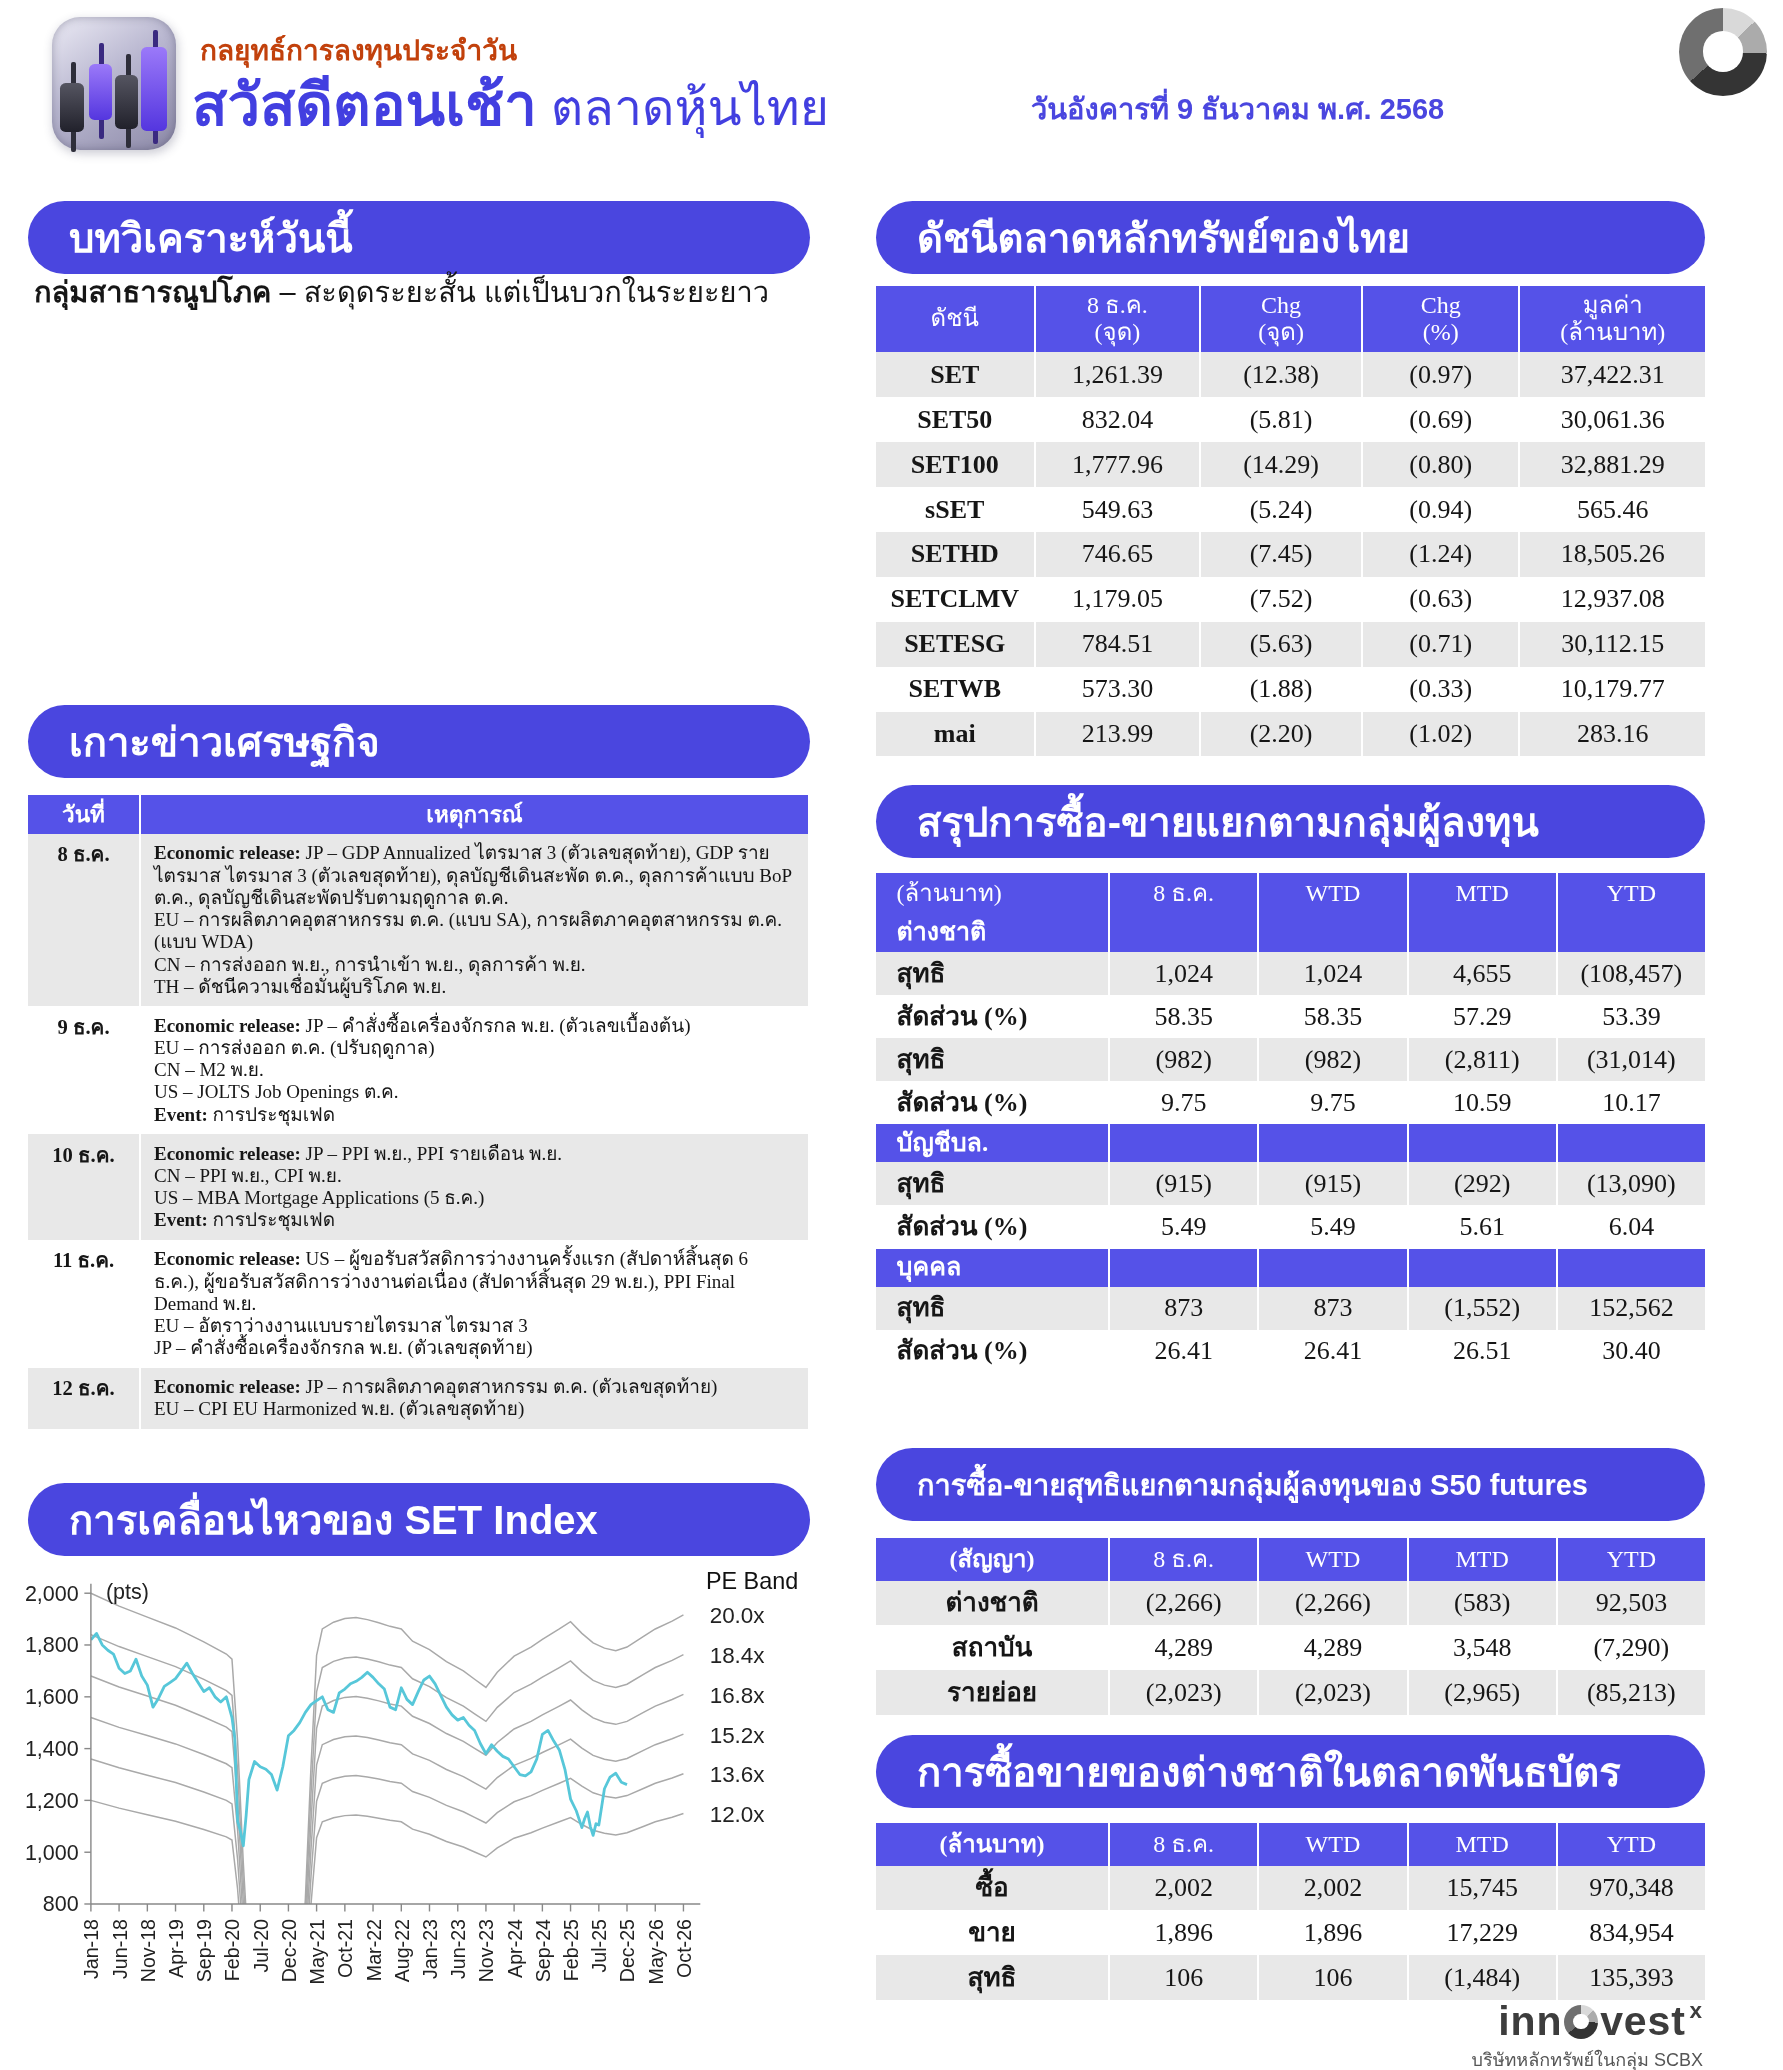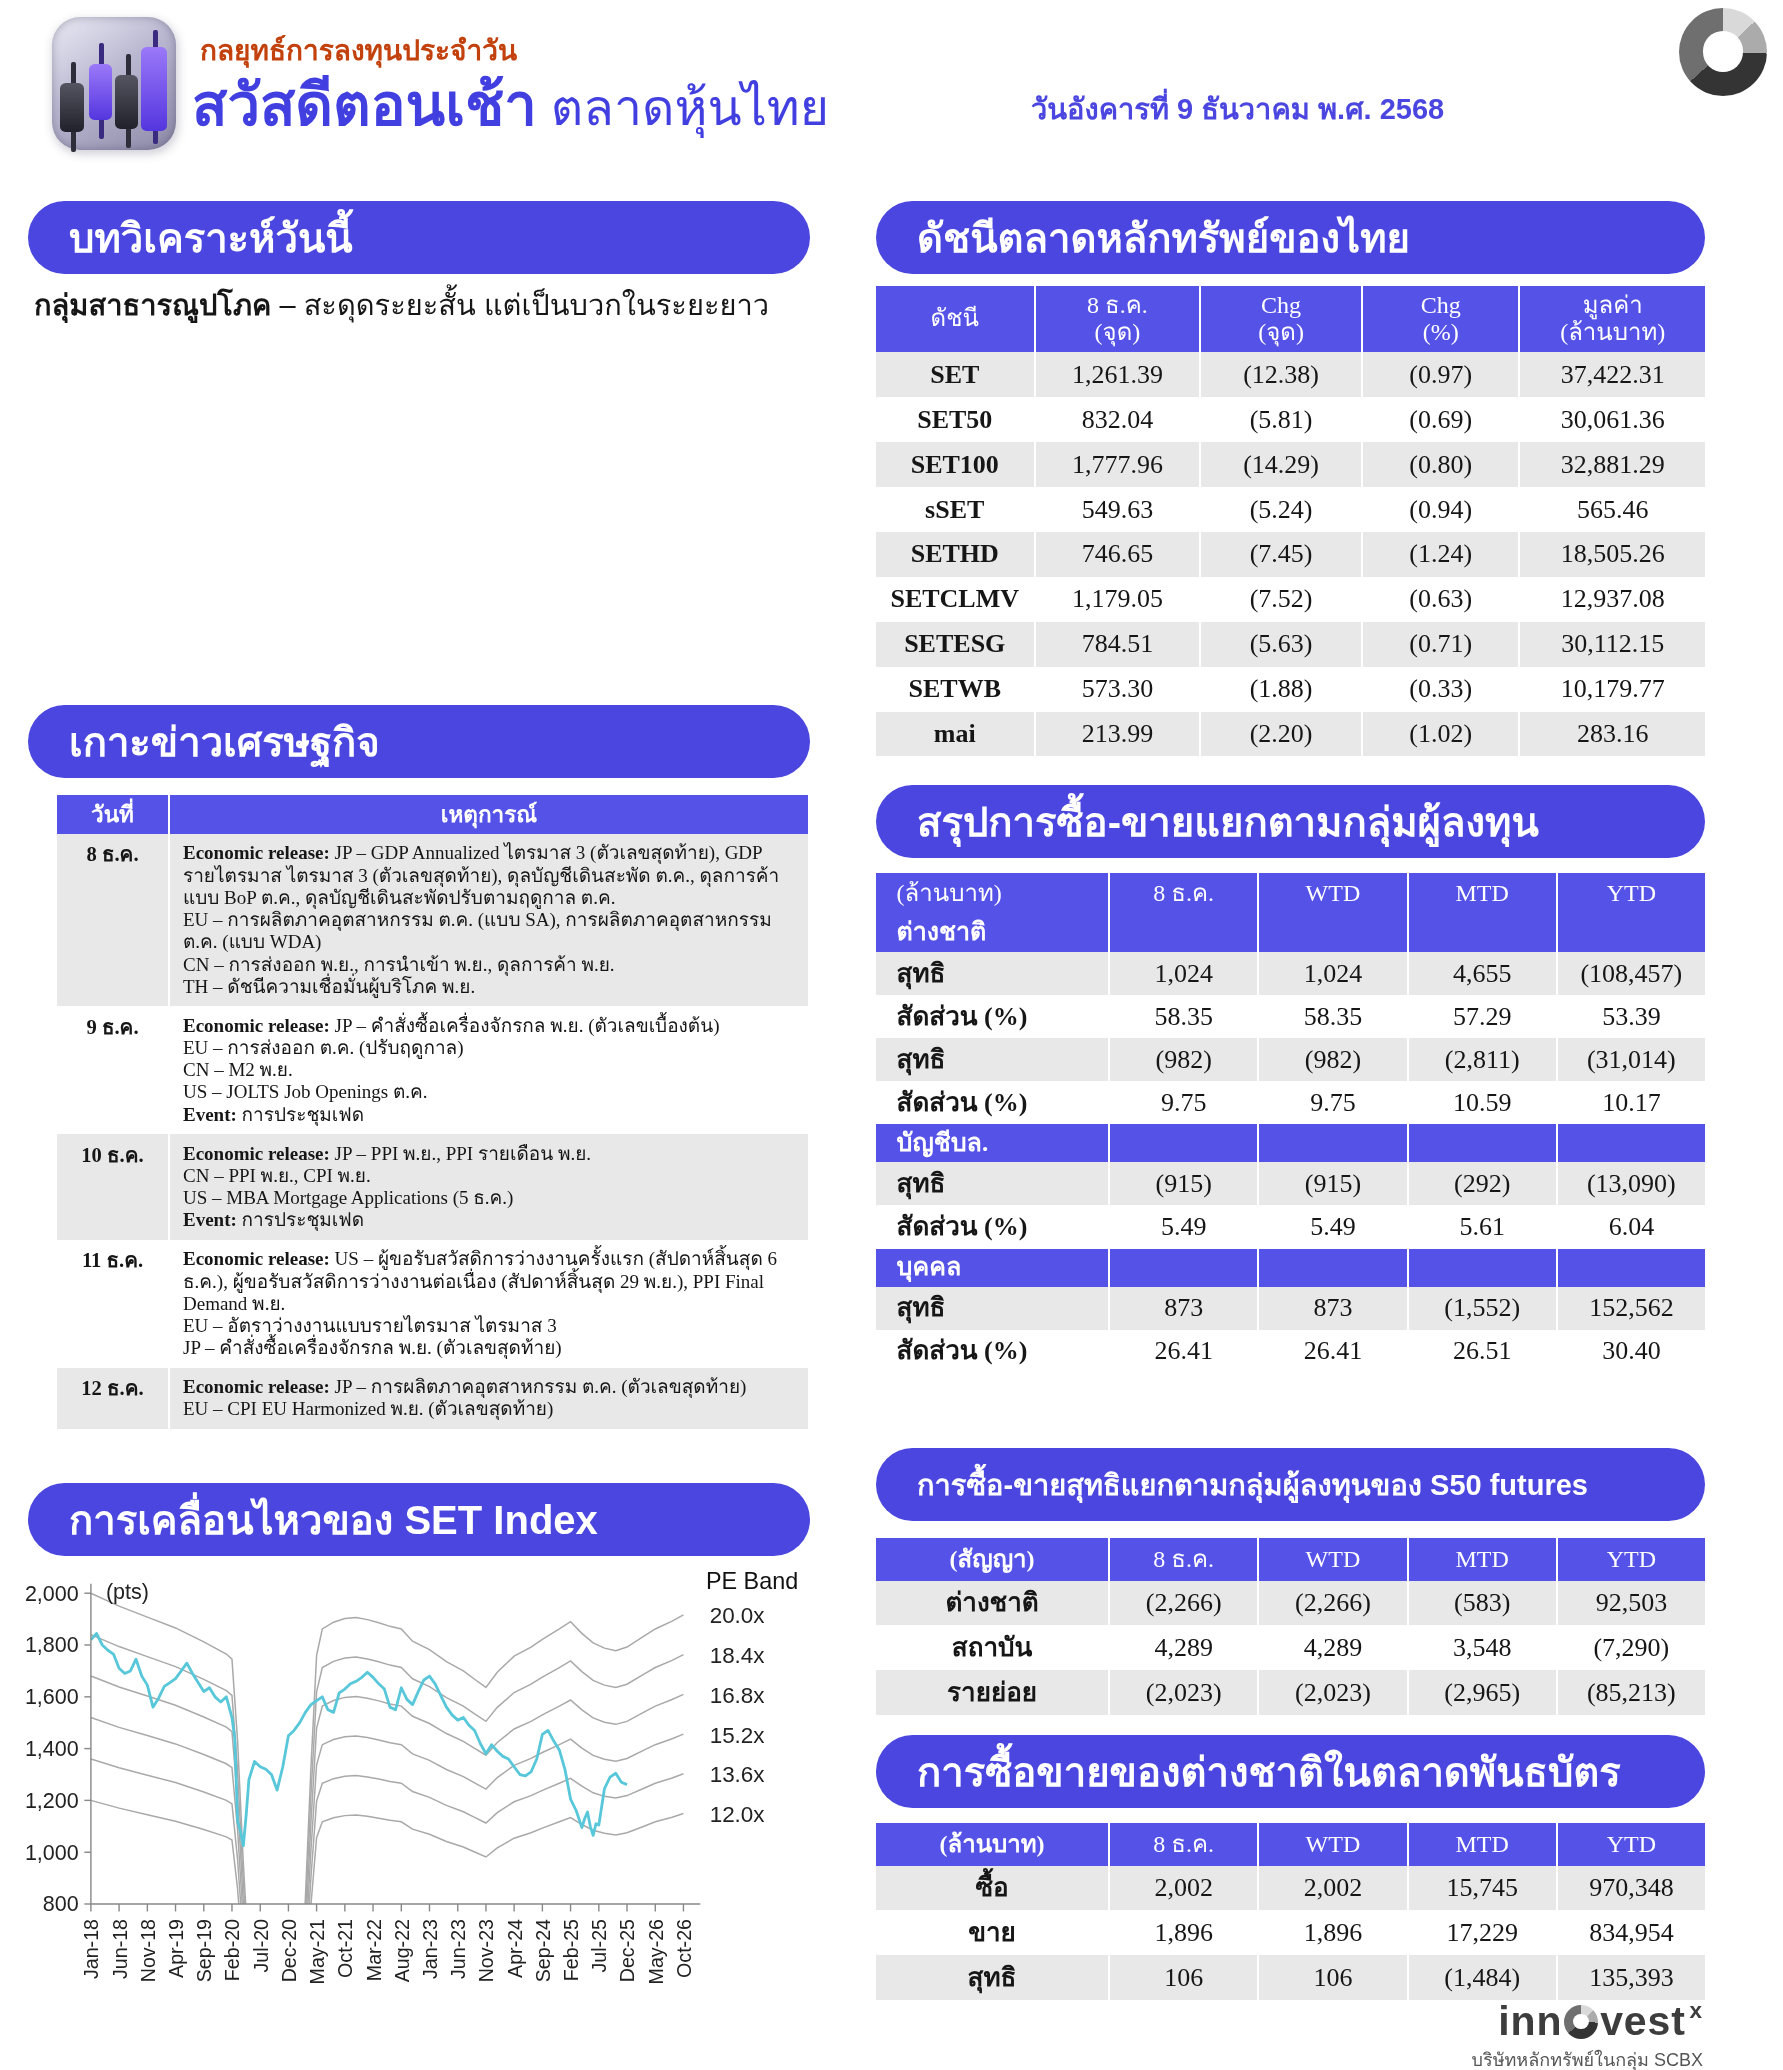--- a/index.html
+++ b/index.html
@@ -49,21 +49,21 @@
   .inv .td{padding:6.6px 3.7px;}
   .inv .thr .td:first-child{align-items:flex-start;padding-left:20.6px;}
   .inv .sub .td{background:#5552e8;color:#fff;padding:4.7px 3.7px;font-size:25px;min-height:28px;}
   .inv .sub .td:first-child{text-align:left;padding-left:20.6px;font-weight:600;}
   .inv .b .td:first-child{text-align:left;padding-left:20.6px;font-weight:700;}
 
   .s50 .td, .bond .td{padding:7.5px 3.7px;text-align:center;}
   .s50 .td:first-child, .bond .td:first-child{font-weight:700;}
 
   
-  .econ .tr{grid-template-columns:111px 1fr;margin-left:29px;}
+  .econ .tr{grid-template-columns:111px 1fr;}
   .econ .thr .td{font-size:22.5px;padding:6.6px 0;font-weight:600;}
   .econ .td{text-align:left;font-size:19px;}
   .econ .date{text-align:center;font-weight:700;font-size:20.6px;padding-top:9.4px;}
   .econ .ev{padding:8.4px 13px;line-height:1.17;}
   .econ .ln b{font-weight:700;}
 
   
   .analysis{font-size:29px;line-height:1.3;}
   .analysis b{font-weight:800;}
 
@@ -86,21 +86,21 @@
   <div class="candle c-dark" style="left:63px;top:58px;width:23.4px;height:54px;"></div>
   <div class="wick" style="left:101px;top:13px;height:114px;background:#3a2a80;"></div>
   <div class="candle c-purp" style="left:89px;top:30px;width:26px;height:84px;"></div>
 </div>
 <div class="abs kicker">กลยุทธ์การลงทุนประจำวัน</div>
 <div class="abs bigtitle"><b>สวัสดีตอนเช้า</b><span> ตลาดหุ้นไทย</span></div>
 <div class="abs hdate">วันอังคารที่ 9 ธันวาคม พ.ศ. 2568</div>
 <div class="abs donut donut-hdr"></div>
 
 <div class="abs pill" style="left:28px;top:201px;width:782px;">บทวิเคราะห์วันนี้</div>
-<div class="abs analysis" style="left:34px;top:287px;width:768px;">
+<div class="abs analysis" style="left:34px;top:274px;width:768px;">
   <b>กลุ่มสาธารณูปโภค</b><span> – สะดุดระยะสั้น แต่เป็นบวกในระยะยาว</span>
 </div>
 
 <div class="abs pill" style="left:28px;top:705px;width:782px;">เกาะข่าวเศรษฐกิจ</div>
 <div class="abs tbl econ" style="left:28px;top:795px;width:780px;" id="econ-table">
     <div class="tr thr">
       <div class="td">วันที่</div>
       <div class="td">เหตุการณ์</div>
     </div>
     <div class="tr g">

